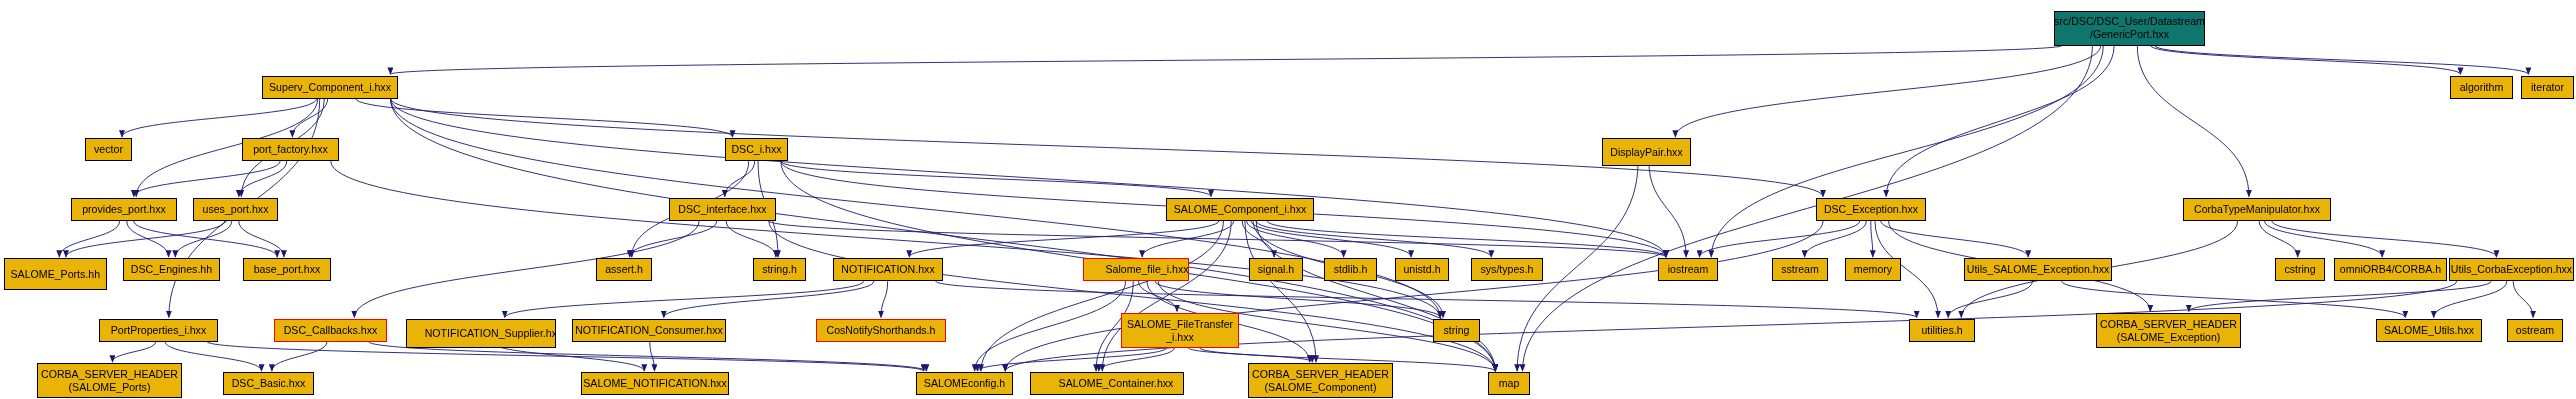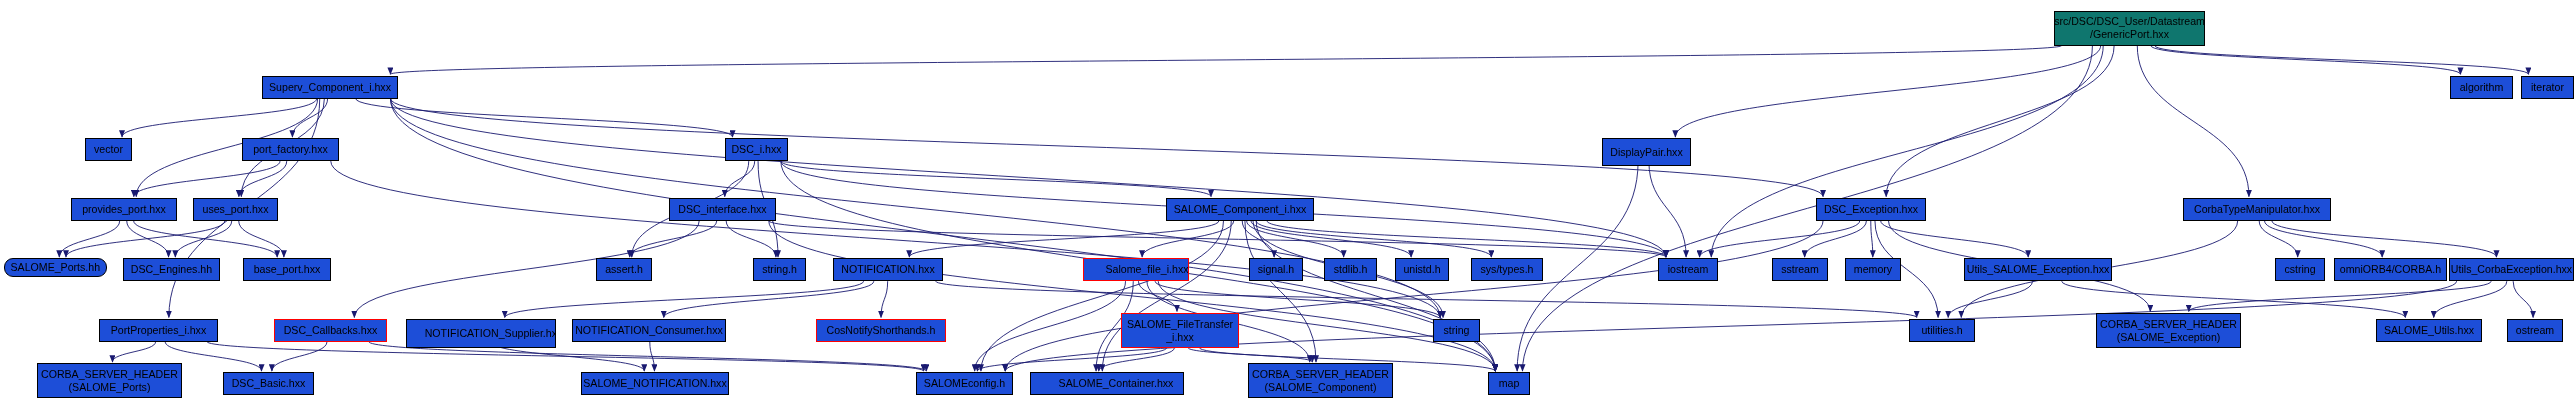--- a/index.html
+++ b/index.html
@@ -14,21 +14,21 @@
   .edges-layer {
     position: absolute;
     left: 0; top: 0;
     width: 2576px; height: 400px;
   }
   .edge { fill: none; stroke-width: 1.2px; }
   .node {
     position: absolute;
     box-sizing: border-box;
     border: 0.8px solid #000000;
-    background: #1d4ed8;
+    background: #eab308;
     color: #000000;
     display: flex;
     flex-direction: column;
     align-items: center;
     justify-content: center;
     text-align: center;
     font-size: 10.6px;
     line-height: 13px;
     white-space: pre-line;
     overflow: hidden;
@@ -147,21 +147,21 @@
     <div class="node normal" data-interactable="false" style="left: 85px; top: 138px; width: 47px; height: 22.7px;">vector</div>
     <div class="node normal" data-interactable="true" style="left: 242px; top: 138px; width: 97px; height: 22.7px;">port_factory.hxx</div>
     <div class="node normal" data-interactable="true" style="left: 725px; top: 138px; width: 63px; height: 22.7px;">DSC_i.hxx</div>
     <div class="node normal" data-interactable="true" style="left: 1602px; top: 138px; width: 89px; height: 28px;">DisplayPair.hxx</div>
     <div class="node normal" data-interactable="true" style="left: 71px; top: 198px; width: 106px; height: 22.7px;">provides_port.hxx</div>
     <div class="node normal" data-interactable="true" style="left: 193px; top: 198px; width: 85px; height: 22.7px;">uses_port.hxx</div>
     <div class="node normal" data-interactable="true" style="left: 669px; top: 198px; width: 107px; height: 22.7px;">DSC_interface.hxx</div>
     <div class="node normal" data-interactable="true" style="left: 1166px; top: 198px; width: 148px; height: 22.7px;">SALOME_Component_i.hxx</div>
     <div class="node normal" data-interactable="true" style="left: 1816px; top: 198px; width: 110px; height: 22.7px;">DSC_Exception.hxx</div>
     <div class="node normal" data-interactable="true" style="left: 2183px; top: 198px; width: 148px; height: 22.7px;">CorbaTypeManipulator.hxx</div>
-    <div class="node normal" data-interactable="false" style="left: 3.8px; top: 258px; width: 103px; height: 19px; border-radius: 9px;">SALOME_Ports.hh</div>
+    <div class="node normal" data-interactable="false" style="left: 3.8px; top: 258px; width: 103px; height: 32px;">SALOME_Ports.hh</div>
     <div class="node normal" data-interactable="false" style="left: 123px; top: 258px; width: 97px; height: 22.7px;">DSC_Engines.hh</div>
     <div class="node normal" data-interactable="true" style="left: 243px; top: 258px; width: 88px; height: 22.7px;">base_port.hxx</div>
     <div class="node normal" data-interactable="false" style="left: 596px; top: 258px; width: 56px; height: 22.7px;">assert.h</div>
     <div class="node normal" data-interactable="false" style="left: 753px; top: 258px; width: 53px; height: 22.7px;">string.h</div>
     <div class="node normal" data-interactable="true" style="left: 833px; top: 258px; width: 110px; height: 22.7px;">NOTIFICATION.hxx</div>
     <div class="node truncated" data-interactable="true" style="left: 1083px; top: 258px; width: 106px; height: 22.7px; padding-left: 22px;">Salome_file_i.hxx</div>
     <div class="node normal" data-interactable="false" style="left: 1249px; top: 258px; width: 54px; height: 22.7px;">signal.h</div>
     <div class="node normal" data-interactable="false" style="left: 1324px; top: 258px; width: 53px; height: 22.7px;">stdlib.h</div>
     <div class="node normal" data-interactable="false" style="left: 1395px; top: 258px; width: 54px; height: 22.7px;">unistd.h</div>
     <div class="node normal" data-interactable="false" style="left: 1471px; top: 258px; width: 72px; height: 22.7px;">sys/types.h</div>

